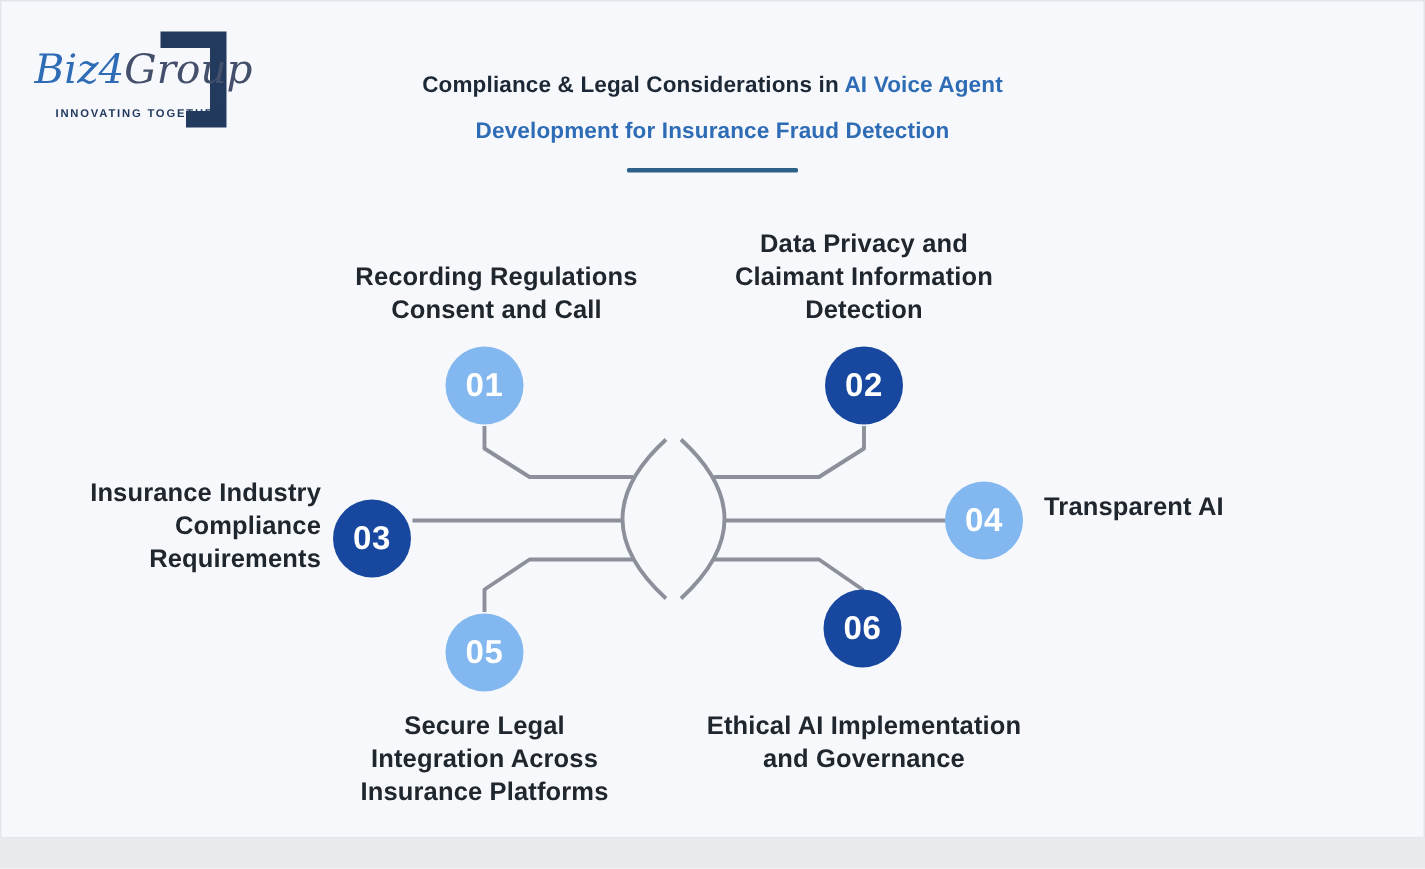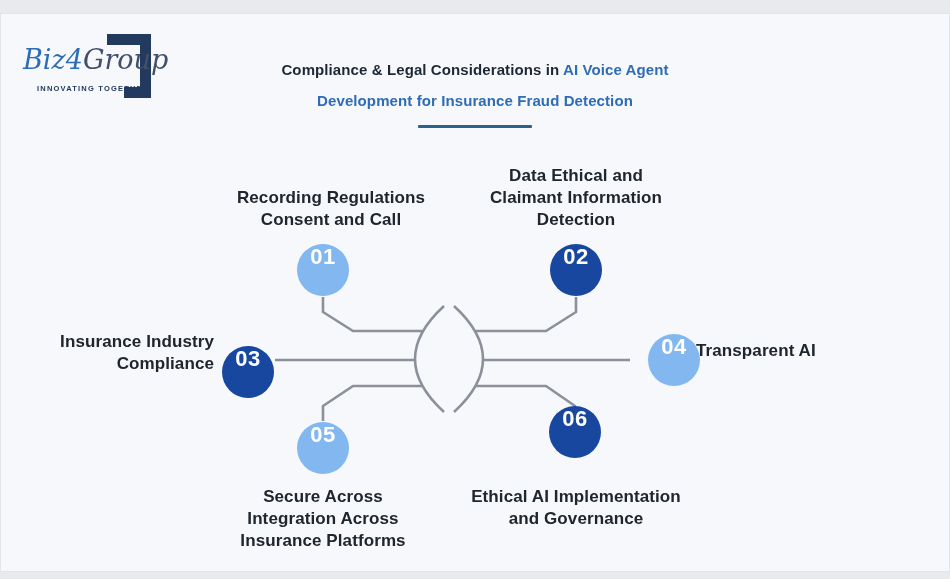--- a/index.html
+++ b/index.html
@@ -5,21 +5,21 @@
   :root{
     --background:#f7f8fb; --title-dark:#1d2836; --title-blue:#2e6cb5;
     --underline:#2d6187; --circle-light:#82b7f0; --circle-dark:#17479e;
     --circle-number:#ffffff; --line-gray:#8b909a; --label-text:#20262e;
     --logo-navy:#223a5e; --logo-blue:#2e6db6; --logo-group:#44506b;
   }
   html,body{margin:0;padding:0;background:#e9eaee;}
   .canvas{
     position:relative;width:950px;height:559px;background:var(--background);
     font-family:"Liberation Sans",sans-serif;overflow:hidden;
-    border:1px solid #e2e5ea;box-sizing:border-box;margin:13px auto;
+    border:1px solid #e2e5ea;box-sizing:border-box;margin:0 auto;
   }
   
   .logo{position:absolute;left:22px;top:12px;width:170px;height:72px;}
   .logo-mark{position:absolute;left:82px;top:6px;}
   .logo-text{
     position:absolute;left:0;top:20px;font-family:"DejaVu Serif",serif;
     font-style:italic;font-size:27px;white-space:nowrap;line-height:1;
   }
   .logo-text .b4{color:var(--logo-blue);}
   .logo-text .grp{color:var(--logo-group);}
@@ -36,29 +36,29 @@
   .t-blue{color:var(--title-blue);}
   .title-underline{
     width:114px;height:3px;background:var(--underline);
     margin:9px auto 0 auto;border-radius:1px;
   }
   
   .wires{position:absolute;left:0;top:0;width:950px;height:579px;}
   .wires path{fill:none;stroke:var(--line-gray);stroke-width:2.6;stroke-linejoin:round;}
   .circle{
     position:absolute;width:52px;height:52px;border-radius:50%;
-    display:flex;align-items:flex-start;justify-content:center;
+    display:flex;align-items:center;justify-content:center;
     background:var(--circle-light);
   }
   .circle[data-variant="dark"]{background:var(--circle-dark);}
   .circle span{
     color:var(--circle-number);font-size:22px;font-weight:bold;letter-spacing:.5px;
   }
   .c1{left:296px;top:230px;} .c2{left:549px;top:230px;}
-  .c3{left:221px;top:332px;} .c4{left:647px;top:320px;}
+  .c3{left:221px;top:332px;} .c4{left:629px;top:320px;}
   .c5{left:296px;top:408px;} .c6{left:548px;top:392px;}
   .label{
     position:absolute;color:var(--label-text);font-size:17px;font-weight:600;
     line-height:22px;letter-spacing:.1px;
   }
   .l1{left:215px;top:173px;width:230px;text-align:center;}
   .l2{left:460px;top:151px;width:230px;text-align:center;}
   .l3{left:33px; top:317px;width:180px;text-align:right;}
   .l4{left:695px;top:326px;width:230px;text-align:left;}
   .l5{left:202px;top:472px;width:240px;text-align:center;}
@@ -111,33 +111,34 @@
     </div>
   <div class="circle c6" data-variant="dark">
       <span>06</span>
     </div>
 
   <div class="label l1">
     <div>Recording Regulations</div>
     <div>Consent and Call</div>
   </div>
   <div class="label l2">
-    <div>Data Ethical and</div>
+    <div>Data Privacy and</div>
     <div>Claimant Information</div>
     <div>Detection</div>
   </div>
   <div class="label l3">
     <div>Insurance Industry</div>
     <div>Compliance</div>
+    <div>Requirements</div>
   </div>
   <div class="label l4">
     <div>Transparent AI</div>
   </div>
   <div class="label l5">
-    <div>Secure Across</div>
+    <div>Secure Legal</div>
     <div>Integration Across</div>
     <div>Insurance Platforms</div>
   </div>
   <div class="label l6">
     <div>Ethical AI Implementation</div>
     <div>and Governance</div>
   </div>
 
 </div>
 

